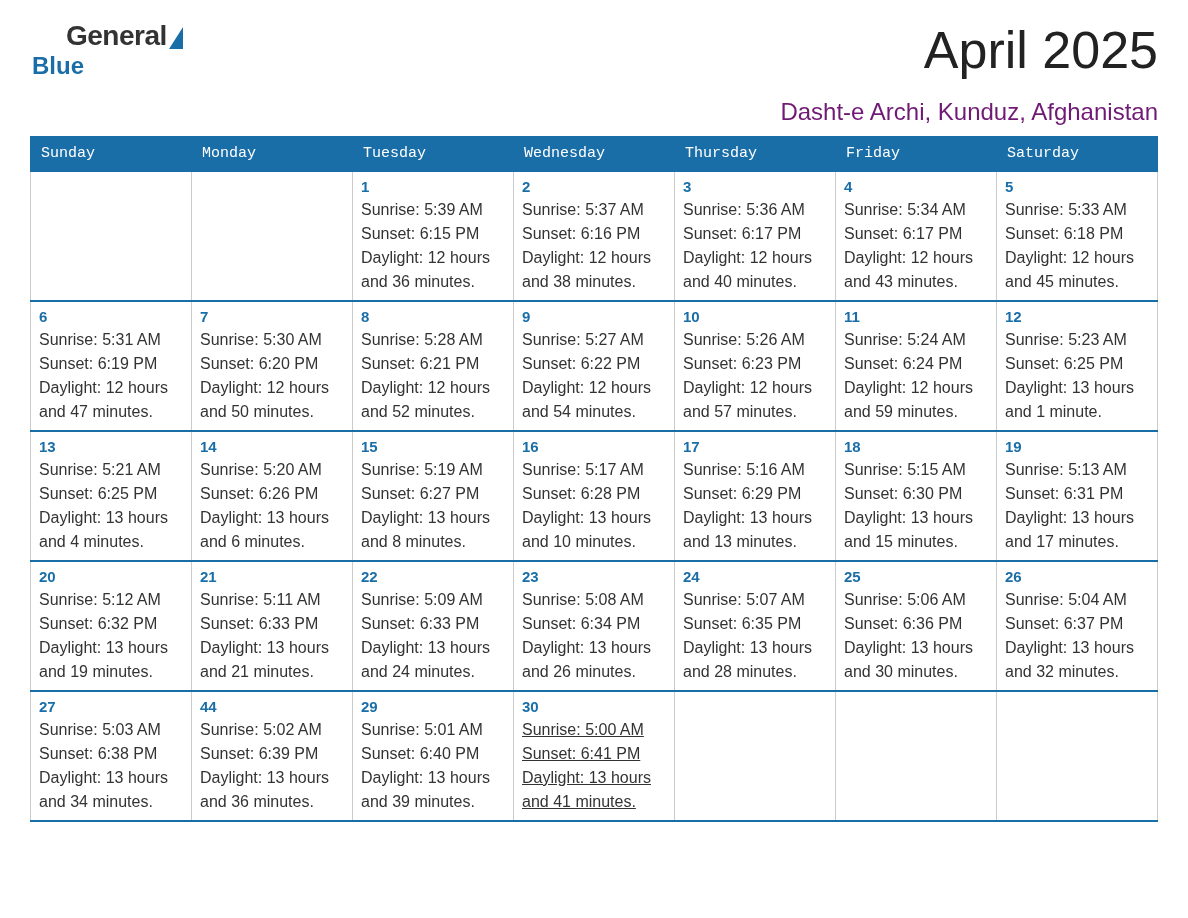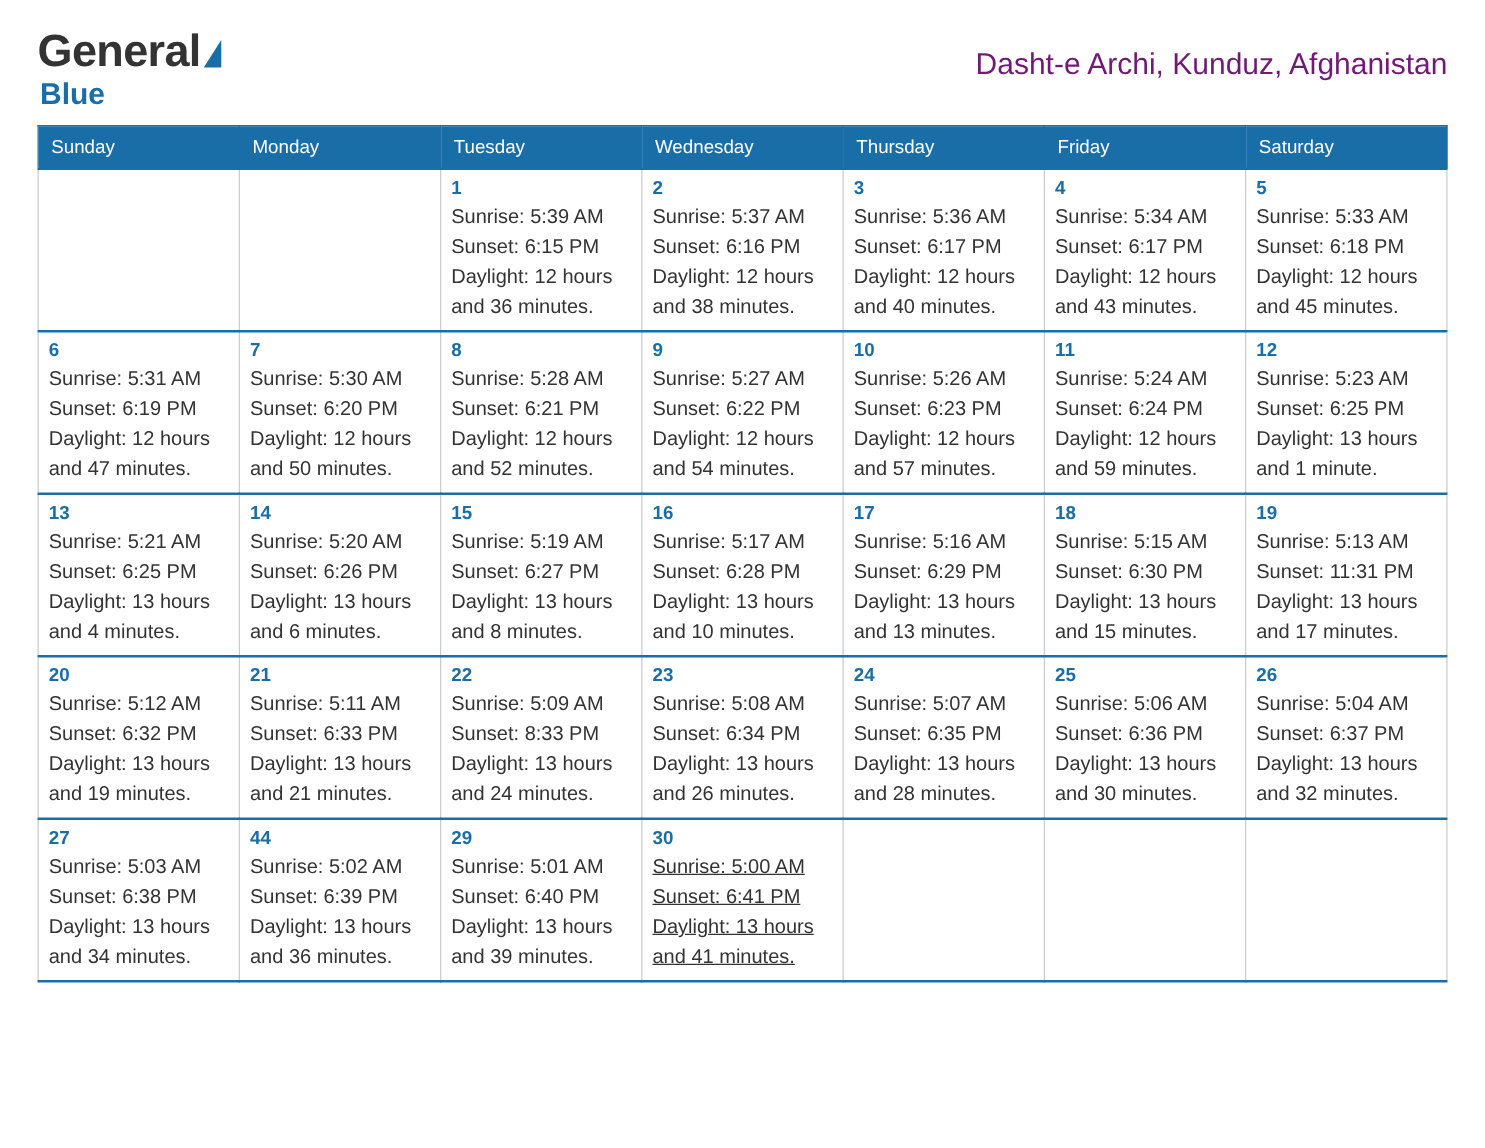--- a/index.html
+++ b/index.html
@@ -19,24 +19,25 @@
     .logo {
       display: flex;
       flex-direction: column;
       align-items: flex-start;
     }
     .logo-top {
       display: flex;
       align-items: center;
     }
     .logo-general {
-      font-size: 36px;
+      font-size: 28px;
       font-weight: bold;
       color: #333;
       letter-spacing: -0.5px;
+      margin-left: 36px;
     }
     .logo-triangle {
       width: 0;
       height: 0;
       border-left: 14px solid transparent;
       border-bottom: 22px solid #1a6ea8;
       margin-left: 2px;
       margin-top: 4px;
     }
     .logo-blue {
@@ -64,20 +65,21 @@
       margin-top: 10px;
     }
     .calendar th {
       background-color: #1a6ea8;
       color: #fff;
       font-size: 15px;
       font-weight: normal;
       padding: 8px 10px;
       text-align: left;
       border: 1px solid #1a6ea8;
+      font-family: Liberation Mono, monospace;
     }
     .calendar td {
       border: 1px solid #ccc;
       vertical-align: top;
       padding: 6px 8px;
       width: 14.28%;
       height: 100px;
     }
     .day-number {
       font-size: 15px;
@@ -103,20 +105,21 @@
 
 <div class="header">
   <div class="logo">
     <div class="logo-top">
       <span class="logo-general">General</span>
       <div class="logo-triangle"></div>
     </div>
     <span class="logo-blue">Blue</span>
   </div>
   <div class="title-section">
+    <div class="month-title">April 2025</div>
     <div class="location-title">Dasht-e Archi, Kunduz, Afghanistan</div>
   </div>
 </div>
 
 <table class="calendar">
   <thead>
     <tr>
       <th>Sunday</th>
       <th>Monday</th>
       <th>Tuesday</th>
@@ -256,21 +259,21 @@
         <td>
           <span class="day-number">18</span>
           <div class="day-info" style="white-space: pre-line;">Sunrise: 5:15 AM
 Sunset: 6:30 PM
 Daylight: 13 hours
 and 15 minutes.</div>
         </td>
         <td>
           <span class="day-number">19</span>
           <div class="day-info" style="white-space: pre-line;">Sunrise: 5:13 AM
-Sunset: 11:31 PM
+Sunset: 6:31 PM
 Daylight: 13 hours
 and 17 minutes.</div>
         </td>
       </tr>
       <tr>
         <td>
           <span class="day-number">20</span>
           <div class="day-info" style="white-space: pre-line;">Sunrise: 5:12 AM
 Sunset: 6:32 PM
 Daylight: 13 hours
@@ -279,21 +282,21 @@
         <td>
           <span class="day-number">21</span>
           <div class="day-info" style="white-space: pre-line;">Sunrise: 5:11 AM
 Sunset: 6:33 PM
 Daylight: 13 hours
 and 21 minutes.</div>
         </td>
         <td>
           <span class="day-number">22</span>
           <div class="day-info" style="white-space: pre-line;">Sunrise: 5:09 AM
-Sunset: 8:33 PM
+Sunset: 6:33 PM
 Daylight: 13 hours
 and 24 minutes.</div>
         </td>
         <td>
           <span class="day-number">23</span>
           <div class="day-info" style="white-space: pre-line;">Sunrise: 5:08 AM
 Sunset: 6:34 PM
 Daylight: 13 hours
 and 26 minutes.</div>
         </td>

